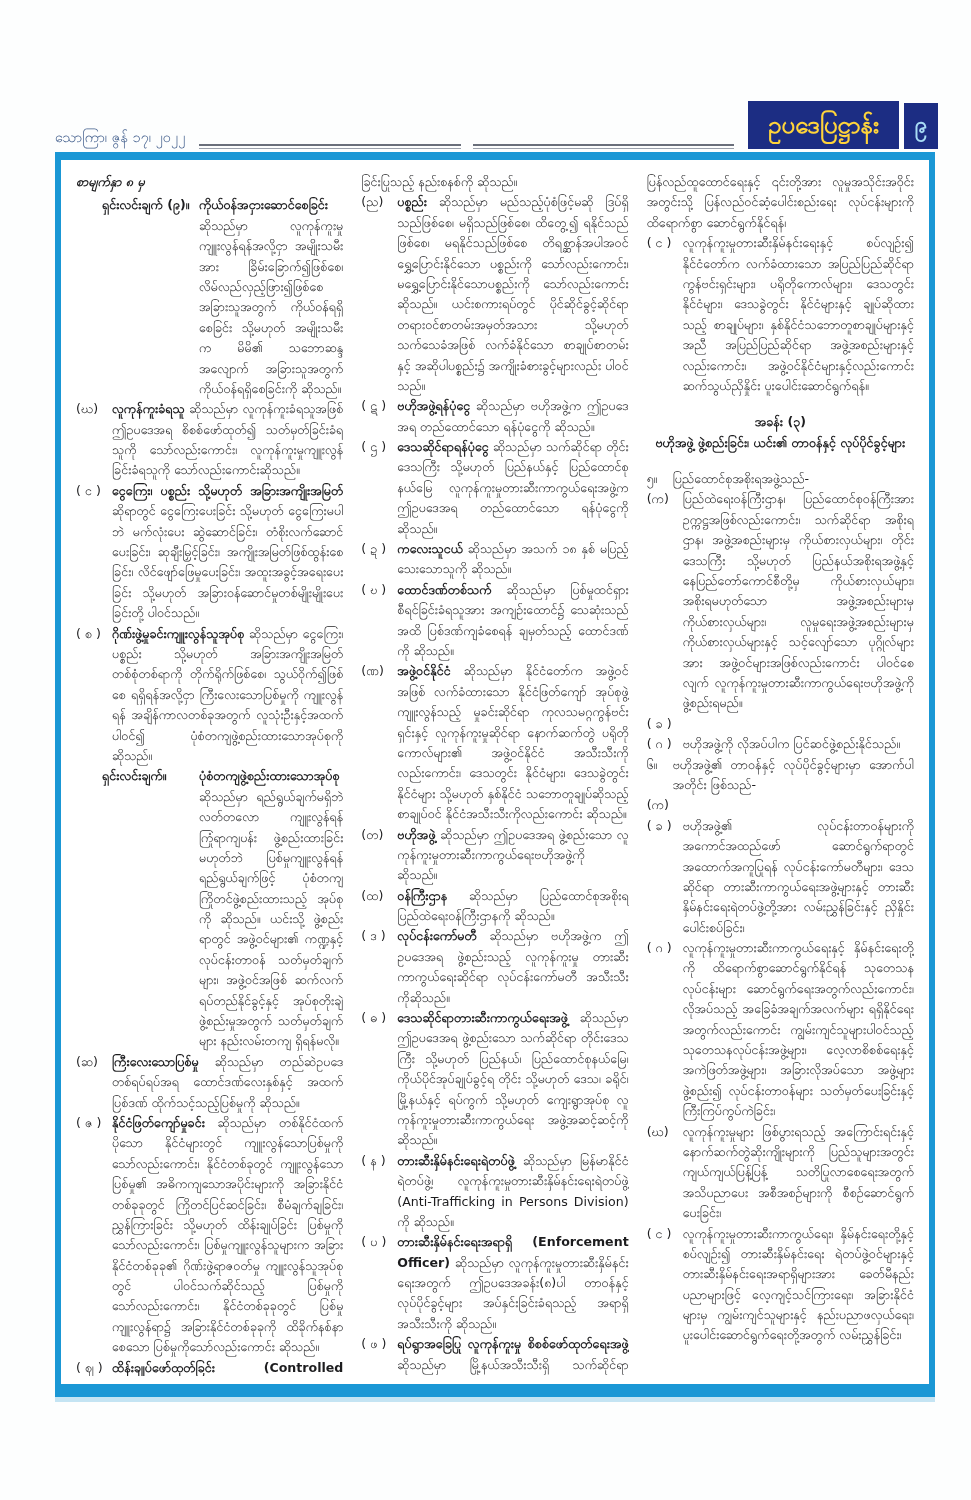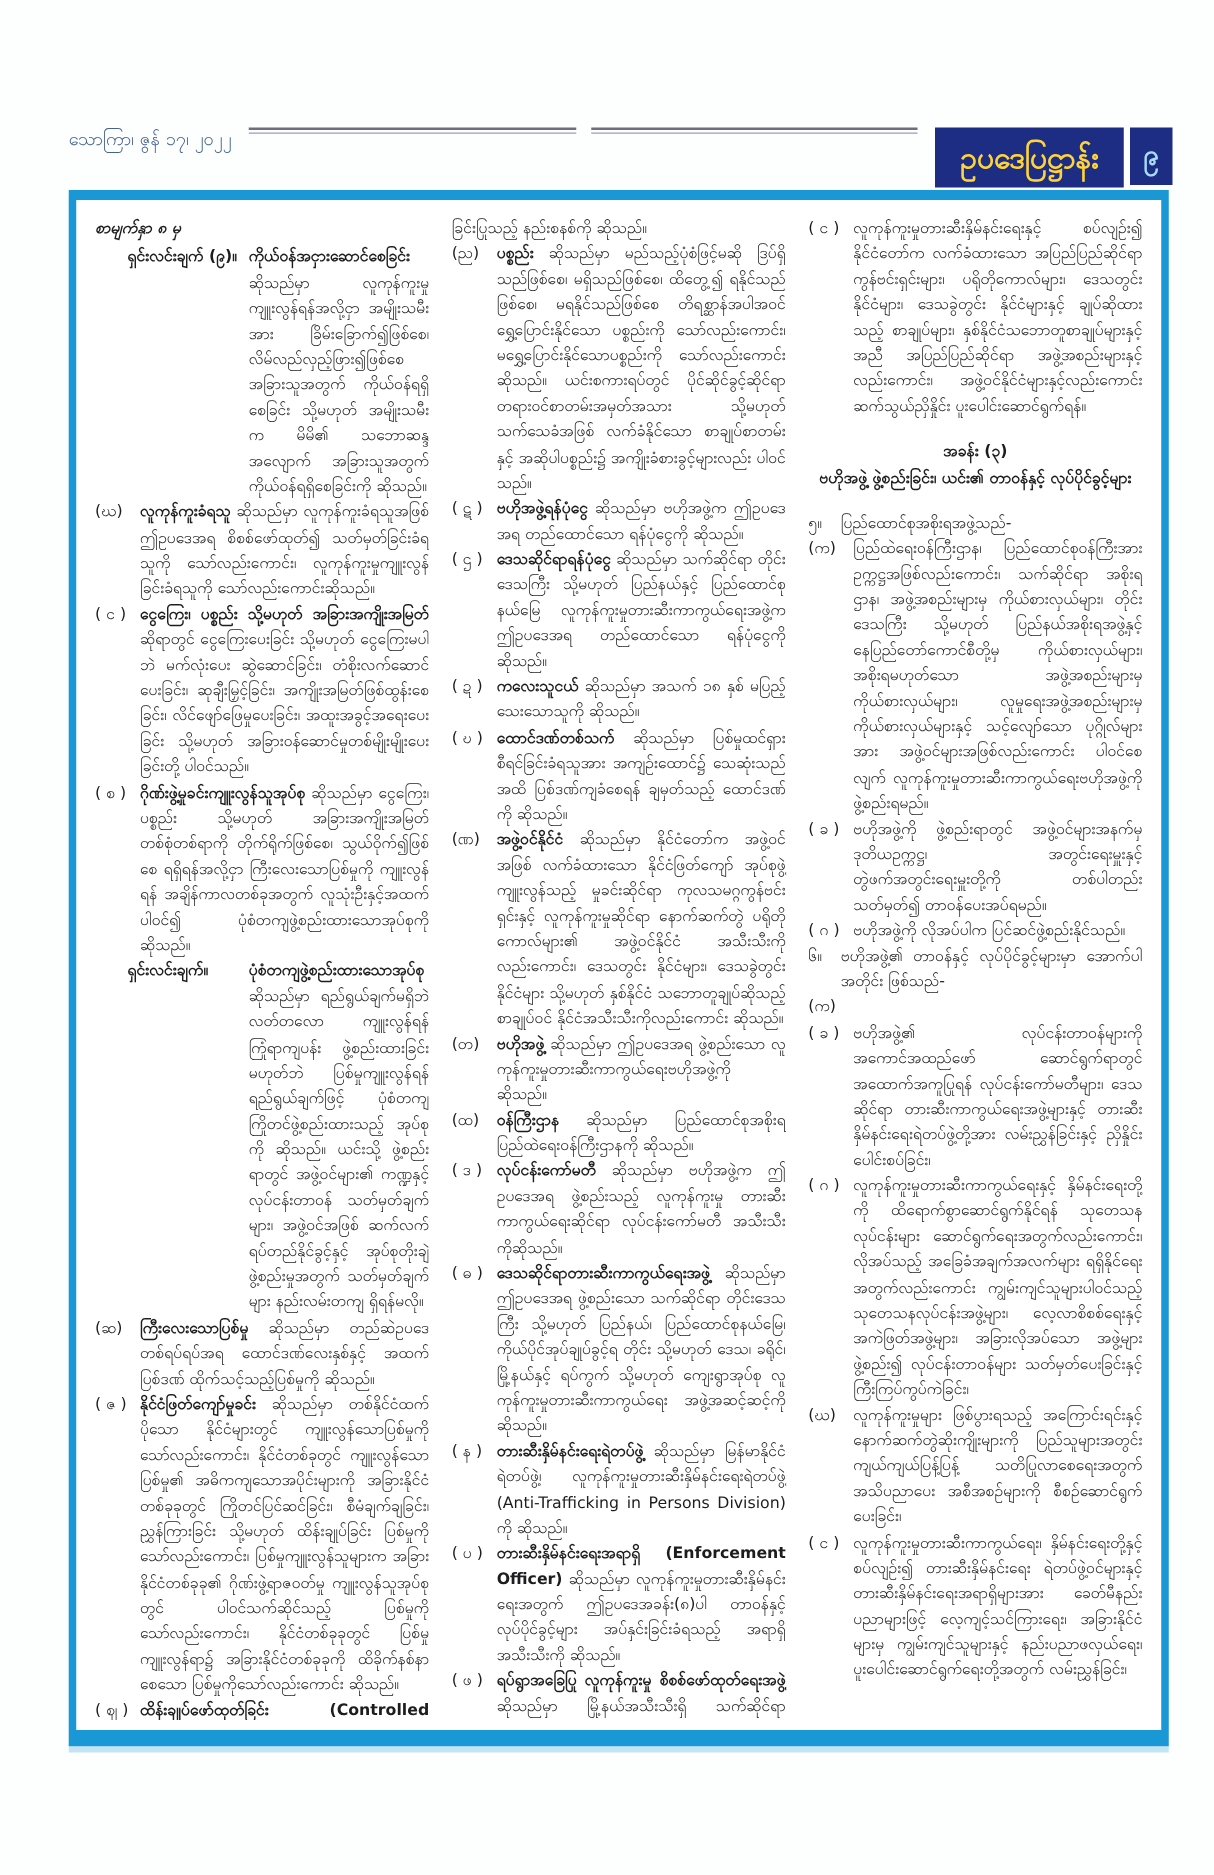--- a/index.html
+++ b/index.html
@@ -7,21 +7,21 @@
     --pgblue:#a8dcf5; --brand:#1565b8; --dateblue:#46628f; --ink:#1d1d1f;
   }
   *{box-sizing:border-box}
   html,body{margin:0;padding:0}
   body{width:971px;height:1500px;position:relative;background:#fdfefe;
        font-family:"DejaVu Sans","Liberation Sans",sans-serif;color:var(--ink)}
   .sheet{position:absolute;inset:0;background:#fdfefe;overflow:hidden}
 
   
   .hdr{position:absolute;left:55px;right:33px;top:102px;height:47px;
-       display:flex;align-items:flex-start}
+       display:flex;align-items:flex-end}
   .date{color:var(--dateblue);font-size:14.5px;white-space:nowrap;margin-right:8px}
   .rule{flex:1;height:5px;border-top:2px solid #6a6f7b;border-bottom:1px solid #9aa0ab;margin:0 6px}
   .brand{color:var(--brand);font-weight:bold;font-size:27px;white-space:nowrap;
          padding:0 6px;letter-spacing:.5px;text-shadow:0 0 1px #7fb1e0}
   .badge{background:var(--navy);color:var(--yellow);font-weight:bold;font-size:24px;
          line-height:1;padding:12px 20px;white-space:nowrap;margin-left:8px}
   .pagebox{background:var(--navy);color:var(--pgblue);font-weight:bold;font-size:22px;
          width:34px;height:46px;display:flex;align-items:center;justify-content:center;margin-left:5px}
 
   
@@ -143,39 +143,39 @@
         <div class="item">
           <span class="lb">( ပ )</span>
           <p class="bd"><span class="term">တားဆီးနှိမ်နင်းရေးအရာရှိ (Enforcement Officer)</span> ဆိုသည်မှာ လူကုန်ကူးမှုတားဆီးနှိမ်နင်းရေးအတွက် ဤဥပဒေအခန်း(၈)ပါ တာဝန်နှင့် လုပ်ပိုင်ခွင့်များ အပ်နှင်းခြင်းခံရသည့် အရာရှိ အသီးသီးကို ဆိုသည်။</p>
         </div>
         <div class="item">
           <span class="lb">( ဖ )</span>
           <p class="bd"><span class="term">ရပ်ရွာအခြေပြု လူကုန်ကူးမှု စိစစ်ဖော်ထုတ်ရေးအဖွဲ့</span> ဆိုသည်မှာ မြို့နယ်အသီးသီးရှိ သက်ဆိုင်ရာ ရပ်ကွက်နှင့် ကျေးရွာအုပ်စုကို အခြေပြု၍ ဤဥပဒေအရ ဖွဲ့စည်းသည့် လူကုန်ကူးမှု စိစစ်ဖော်ထုတ်ရေးအဖွဲ့ကို ဆိုသည်။</p>
         </div>
       </div>
     <div class="col" id="col-2">
+        <p>ပြန်လည်ထူထောင်ရေးနှင့် ၎င်းတို့အား လူမှုအသိုင်းအဝိုင်းအတွင်းသို့ ပြန်လည်ဝင်ဆံ့ပေါင်းစည်းရေး လုပ်ငန်းများကို ထိရောက်စွာ ဆောင်ရွက်နိုင်ရန်၊</p>
         <div class="item">
           <span class="lb">( င )</span>
           <p class="bd">လူကုန်ကူးမှုတားဆီးနှိမ်နင်းရေးနှင့် စပ်လျဉ်း၍ နိုင်ငံတော်က လက်ခံထားသော အပြည်ပြည်ဆိုင်ရာကွန်ဗင်းရှင်းများ၊ ပရိုတိုကောလ်များ၊ ဒေသတွင်းနိုင်ငံများ၊ ဒေသခွဲတွင်း နိုင်ငံများနှင့် ချုပ်ဆိုထားသည့် စာချုပ်များ၊ နှစ်နိုင်ငံသဘောတူစာချုပ်များနှင့်အညီ အပြည်ပြည်ဆိုင်ရာ အဖွဲ့အစည်းများနှင့်လည်းကောင်း၊ အဖွဲ့ဝင်နိုင်ငံများနှင့်လည်းကောင်း ဆက်သွယ်ညှိနှိုင်း ပူးပေါင်းဆောင်ရွက်ရန်။</p>
         </div>
         <div class="chapter">
           <div>အခန်း (၃)</div>
           <div>ဗဟိုအဖွဲ့ ဖွဲ့စည်းခြင်း၊ ယင်း၏ တာဝန်နှင့် လုပ်ပိုင်ခွင့်များ</div>
         </div>
         <div class="numbered">
           <span class="num">၅။</span>
           <p class="bd">ပြည်ထောင်စုအစိုးရအဖွဲ့သည်-</p>
         </div>
         <div class="item">
           <span class="lb">(က)</span>
           <p class="bd">ပြည်ထဲရေးဝန်ကြီးဌာန၊ ပြည်ထောင်စုဝန်ကြီးအား ဥက္ကဋ္ဌအဖြစ်လည်းကောင်း၊ သက်ဆိုင်ရာ အစိုးရဌာန၊ အဖွဲ့အစည်းများမှ ကိုယ်စားလှယ်များ၊ တိုင်းဒေသကြီး သို့မဟုတ် ပြည်နယ်အစိုးရအဖွဲ့နှင့် နေပြည်တော်ကောင်စီတို့မှ ကိုယ်စားလှယ်များ၊ အစိုးရမဟုတ်သော အဖွဲ့အစည်းများမှ ကိုယ်စားလှယ်များ၊ လူမှုရေးအဖွဲ့အစည်းများမှ ကိုယ်စားလှယ်များနှင့် သင့်လျော်သော ပုဂ္ဂိုလ်များအား အဖွဲ့ဝင်များအဖြစ်လည်းကောင်း ပါဝင်စေလျက် လူကုန်ကူးမှုတားဆီးကာကွယ်ရေးဗဟိုအဖွဲ့ကို ဖွဲ့စည်းရမည်။</p>
         </div>
         <div class="item">
           <span class="lb">( ခ )</span>
-          <p class="bd">ဗဟိုအဖွဲ့ကို ဖွဲ့စည်းရာတွင် အဖွဲ့ဝင်များအနက်မှ ဒုတိယဥက္ကဋ္ဌ၊ အတွင်းရေးမှူးနှင့် တွဲဖက်အတွင်းရေးမှူးတို့ကို တစ်ပါတည်း သတ်မှတ်၍ တာဝန်ပေးအပ်ရမည်။</p>
         </div>
         <div class="item">
           <span class="lb">( ဂ )</span>
           <p class="bd">ဗဟိုအဖွဲ့ကို လိုအပ်ပါက ပြင်ဆင်ဖွဲ့စည်းနိုင်သည်။</p>
         </div>
         <div class="numbered">
           <span class="num">၆။</span>
           <p class="bd">ဗဟိုအဖွဲ့၏ တာဝန်နှင့် လုပ်ပိုင်ခွင့်များမှာ အောက်ပါအတိုင်း ဖြစ်သည်-</p>
         </div>
         <div class="item">

